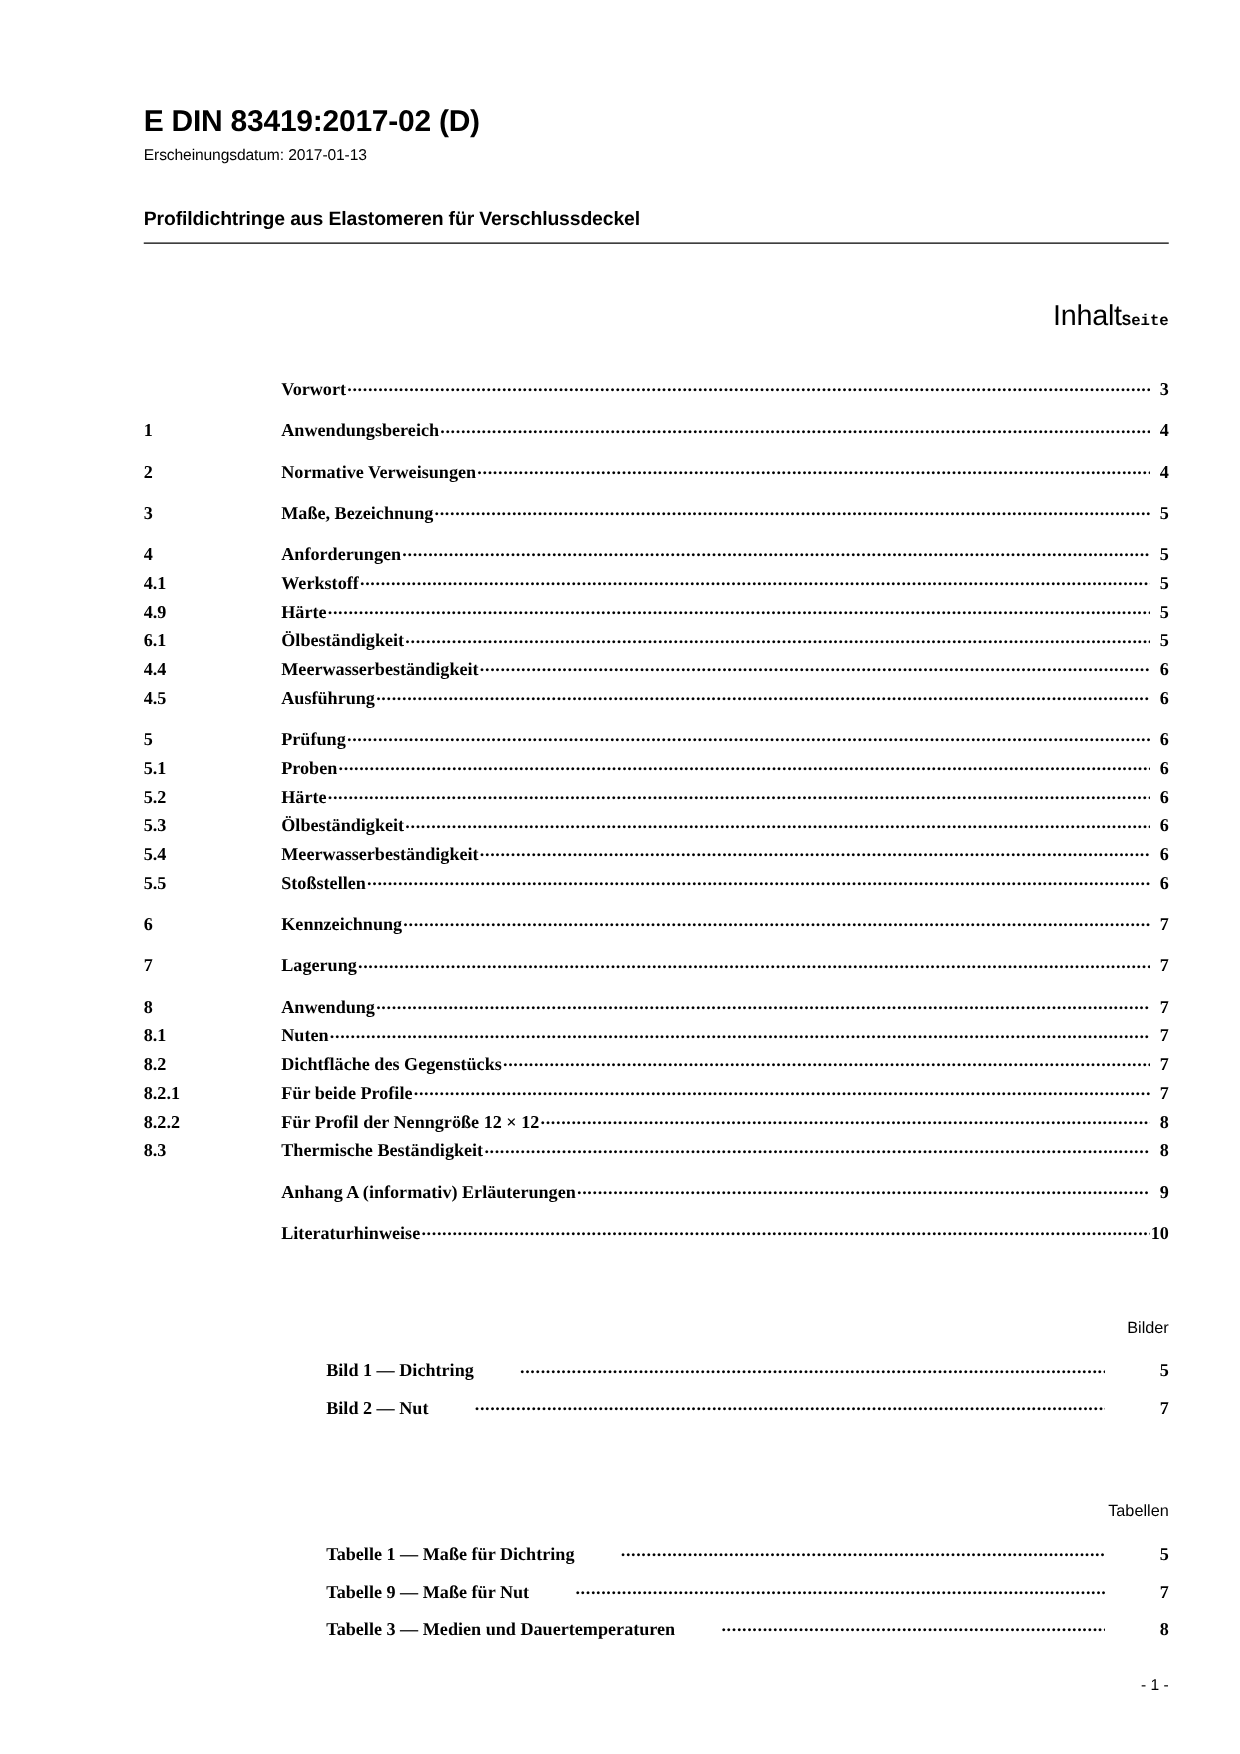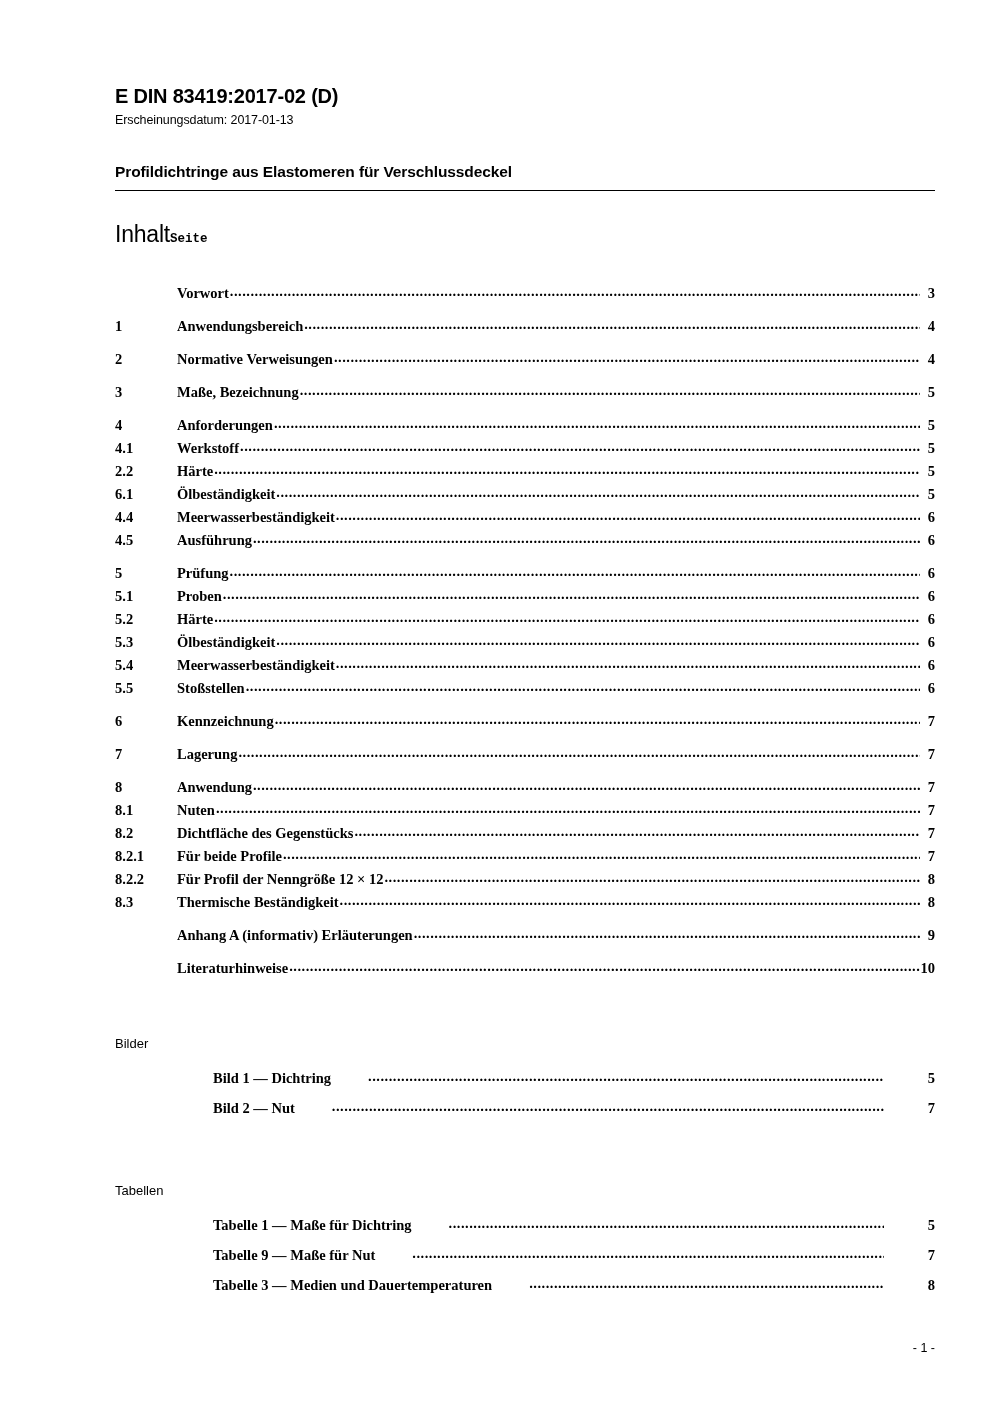--- a/index.html
+++ b/index.html
@@ -26,21 +26,21 @@
     position: absolute;
     left: 115px;
     top: 0;
     width: 820px;
   }
 
   
   .doc-title {
     font-family: "Liberation Sans", sans-serif;
     font-weight: bold;
-    font-size: 20px;
+    font-size: 24px;
     letter-spacing: -0.2px;
     margin-top: 85px;
     line-height: 1.1;
   }
   .doc-date {
     font-family: "Liberation Sans", sans-serif;
     font-size: 12.5px;
     margin-top: 6px;
     letter-spacing: -0.1px;
   }
@@ -55,22 +55,22 @@
     border: none;
     border-top: 1px solid #000;
     margin: 9px 0 0 0;
     width: 820px;
   }
 
   
   .toc-head-row {
     display: flex;
     align-items: baseline;
-    justify-content: flex-start;
-    margin-top: 30px;
+    justify-content: flex-end;
+    margin-top: 44px;
   }
   .toc-head {
     font-family: "Liberation Sans", sans-serif;
     font-size: 23px;
     letter-spacing: -0.2px;
   }
   .toc-seite {
     font-family: Liberation Mono, monospace;
     font-size: 12.5px;
     font-weight: bold;
@@ -89,20 +89,21 @@
     line-height: 1.0;
     height: 23px;
     white-space: nowrap;
   }
   .toc-row .num {
     width: 62px;
     flex: 0 0 62px;
   }
   .toc-row .label {
     flex: 0 0 auto;
+    margin-left: 48px;
   }
   .toc-row .dots {
     flex: 1 1 auto;
     overflow: hidden;
     margin: 0 1px 0 1px;
     position: relative;
     height: 14px;
   }
   .toc-row .dots::before {
     content: "......................................................................................................................................................................................................................................................................";
@@ -125,20 +126,21 @@
   }
 
   .gap-sm { height: 10px; }
 
   
   .section-head {
     font-family: "Liberation Sans", sans-serif;
     font-size: 13px;
     margin-top: 54px;
     margin-bottom: 18px;
+    text-align: right;
   }
   .list-row {
     height: 30px;
     gap: 36px;
   }
 
   
   .footer {
     position: absolute;
     right: 57px;
@@ -198,21 +200,21 @@
           <span class="dots"></span>
           <span class="pageno">5</span>
         </div>
         <div class="toc-row">
           <span class="num">4.1</span>
           <span class="label">Werkstoff</span>
           <span class="dots"></span>
           <span class="pageno">5</span>
         </div>
         <div class="toc-row">
-          <span class="num">2.2</span>
+          <span class="num">4.9</span>
           <span class="label">Härte</span>
           <span class="dots"></span>
           <span class="pageno">5</span>
         </div>
         <div class="toc-row">
           <span class="num">6.1</span>
           <span class="label">Ölbeständigkeit</span>
           <span class="dots"></span>
           <span class="pageno">5</span>
         </div>

